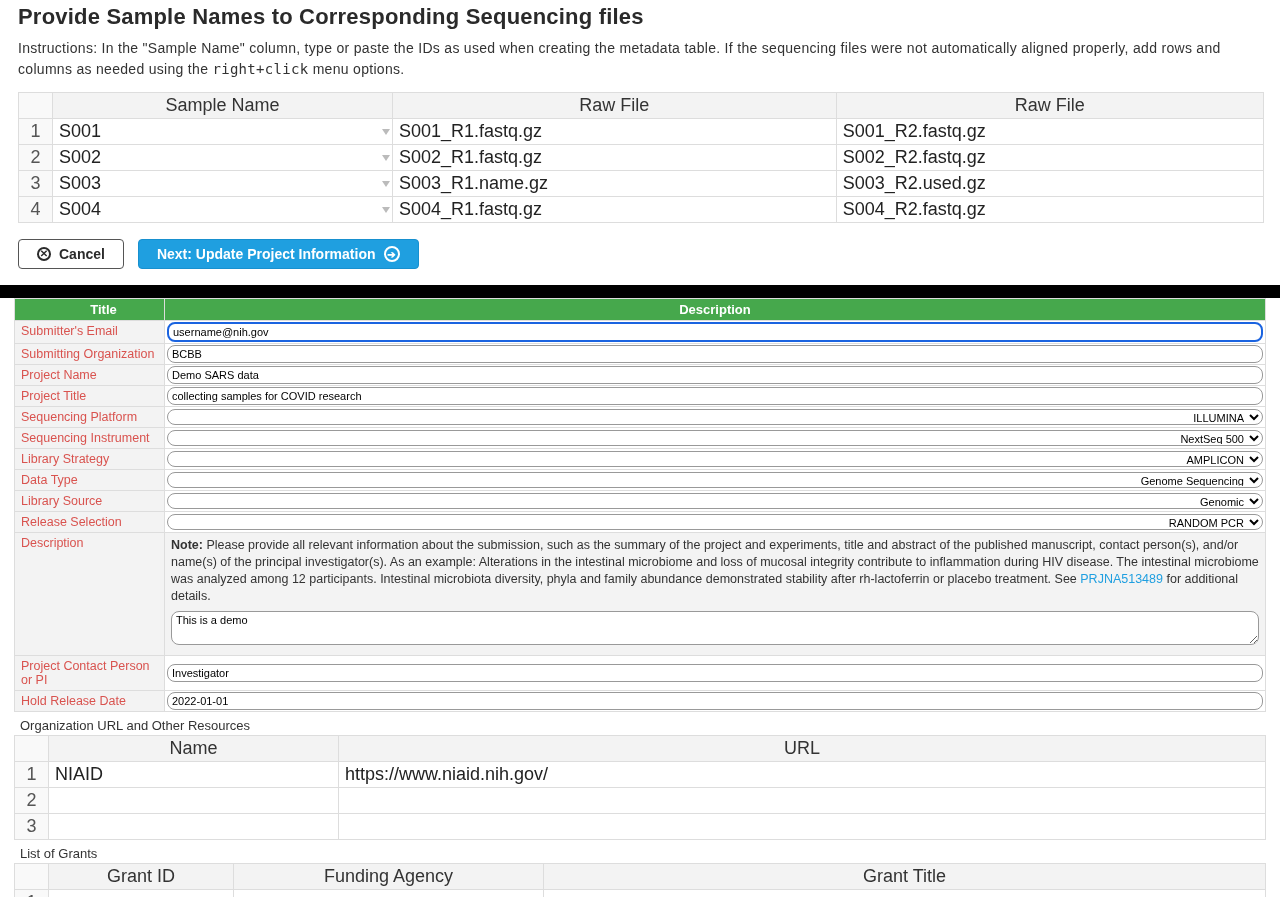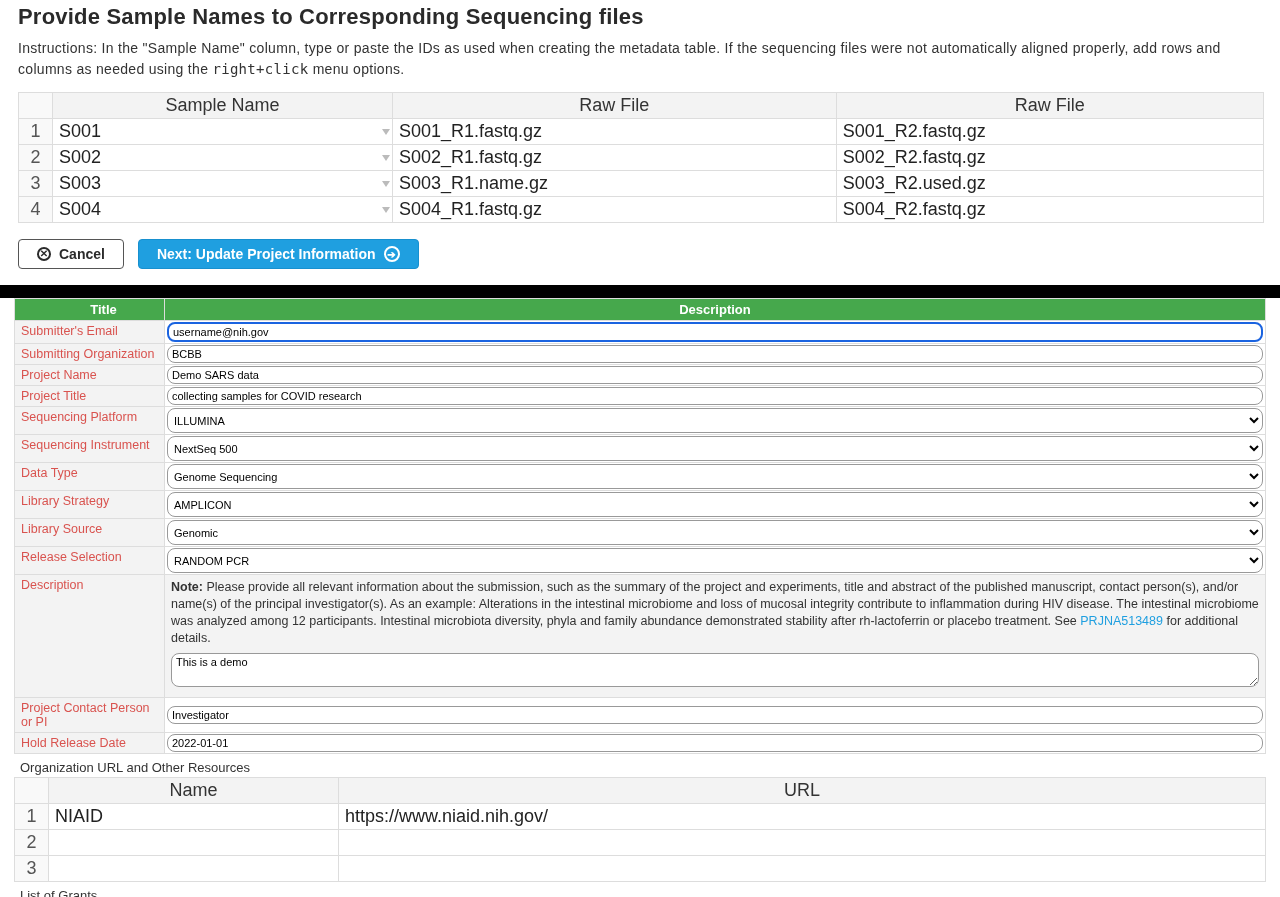--- a/index.html
+++ b/index.html
@@ -148,21 +148,21 @@
   .val input[type=text], .val select, .val textarea {
     width: 100%;
     font-family: inherit;
     font-size: 11px;
     padding: 2px 4px;
     border: 1px solid #999;
     border-radius: 8px;
     background: #fff;
   }
   .val input.highlight { border: 2px solid #1a63e0; }
-  .val select { appearance: auto; padding: 1px 2px; height: 25px; }
+  .val select { appearance: auto; padding: 1px 2px; height: 16px; text-align: right; }
   .note-box {
     padding: 4px 6px 6px 6px;
     font-size: 12.5px;
     color: #333;
     background: #f3f3f3;
     line-height: 1.35;
   }
   .note-box a { color: #1f9fe0; text-decoration: none; }
   .note-box textarea {
     margin-top: 6px;
@@ -261,26 +261,26 @@
     </tr>
     <tr>
       <td class="lbl">Sequencing Platform</td>
       <td class="val"><select><option>ILLUMINA</option></select></td>
     </tr>
     <tr>
       <td class="lbl">Sequencing Instrument</td>
       <td class="val"><select><option>NextSeq 500</option></select></td>
     </tr>
     <tr>
+      <td class="lbl">Library Strategy</td>
+      <td class="val"><select><option>AMPLICON</option></select></td>
+    </tr>
+    <tr>
       <td class="lbl">Data Type</td>
       <td class="val"><select><option>Genome Sequencing</option></select></td>
-    </tr>
-    <tr>
-      <td class="lbl">Library Strategy</td>
-      <td class="val"><select><option>AMPLICON</option></select></td>
     </tr>
     <tr>
       <td class="lbl">Library Source</td>
       <td class="val"><select><option>Genomic</option></select></td>
     </tr>
     <tr>
       <td class="lbl">Release Selection</td>
       <td class="val"><select><option>RANDOM PCR</option></select></td>
     </tr>
     <tr>

